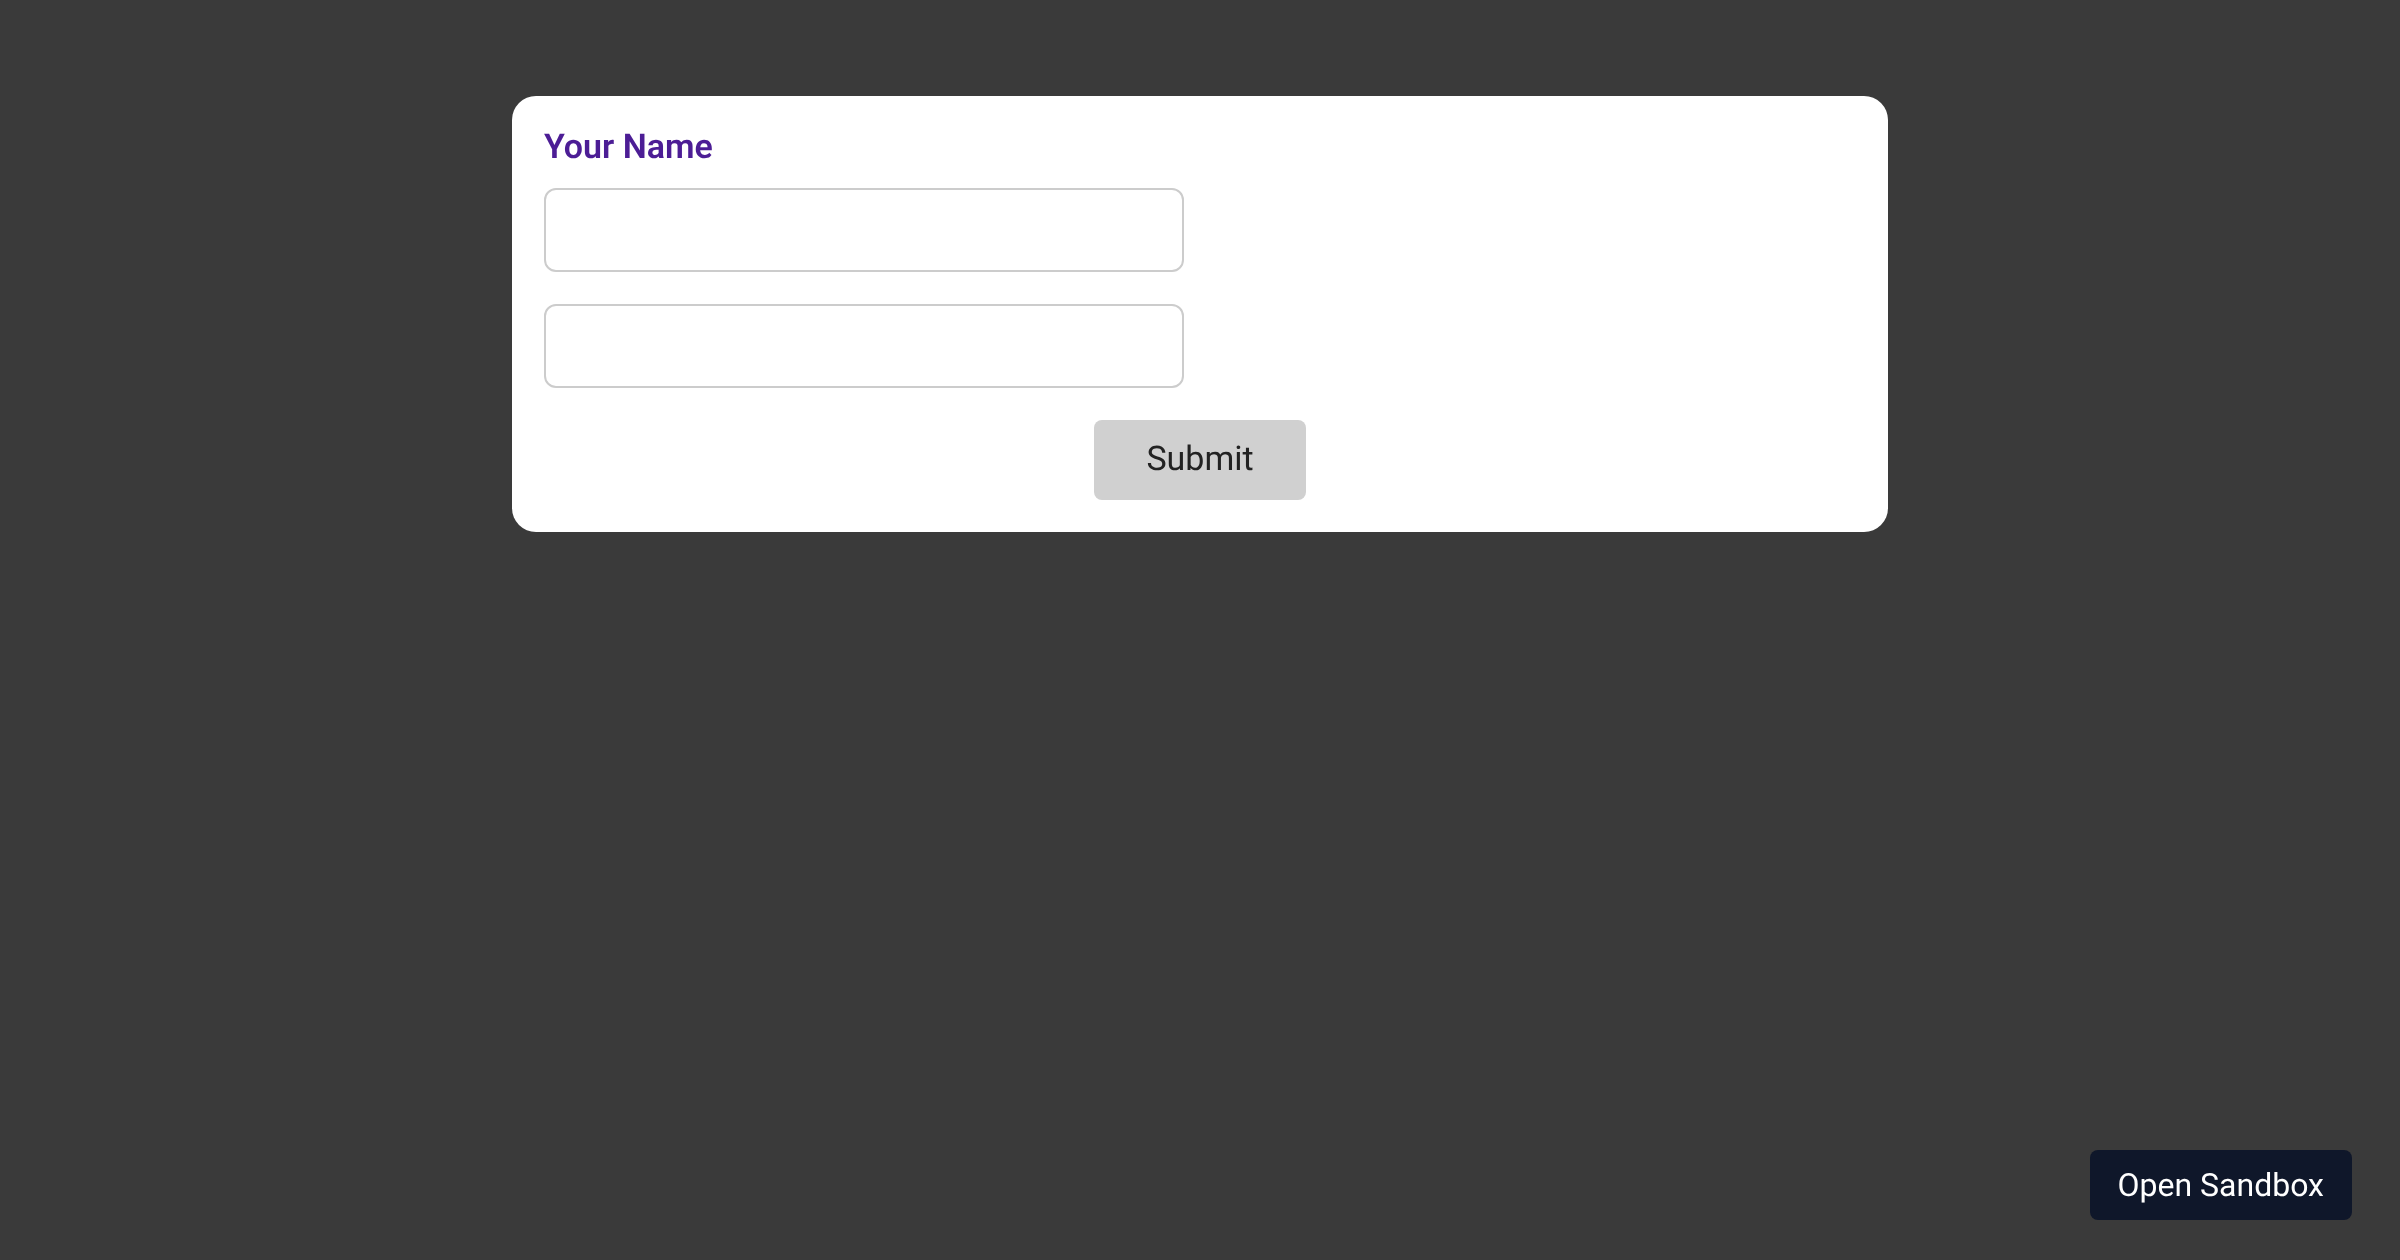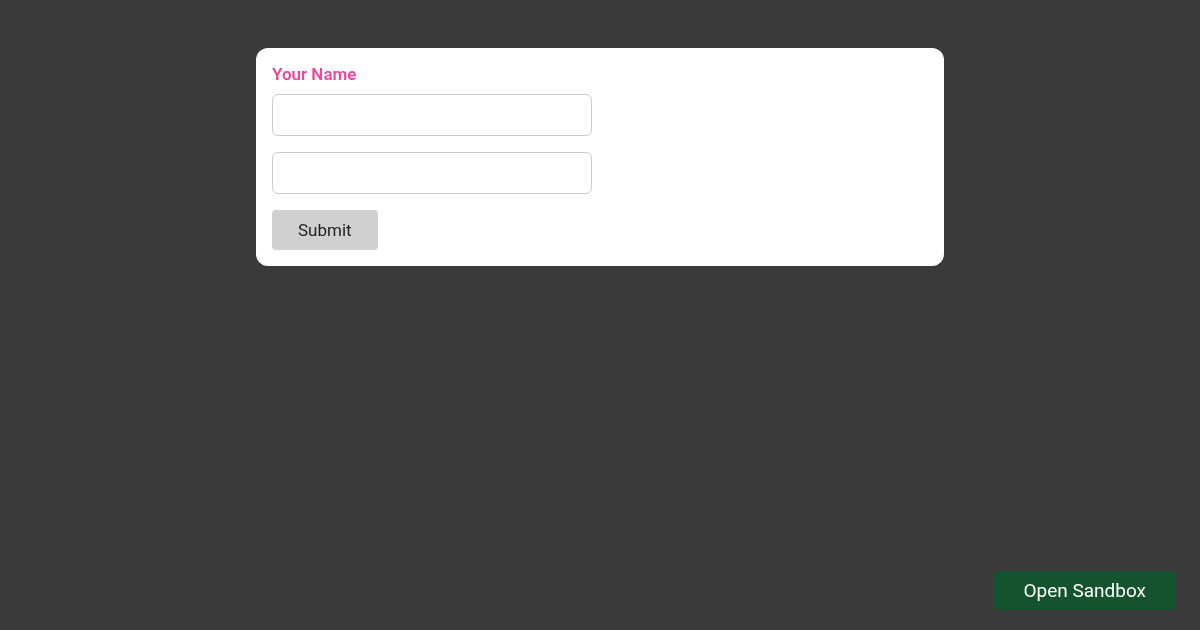--- a/index.html
+++ b/index.html
@@ -23,57 +23,57 @@
       border-radius: 12px;
       padding: 16px;
     }
     .form-field {
       margin-bottom: 16px;
     }
     .form-label {
       display: block;
       font-size: 17px;
       font-weight: 600;
-      color: #ec4899;
+      color: #4c1d95;
       margin-bottom: 10px;
     }
     .form-input {
       width: 320px;
       height: 42px;
       border: 1px solid #cccccc;
       border-radius: 6px;
       padding: 0 12px;
       font-size: 15px;
       background-color: #ffffff;
     }
     .form-actions {
       display: flex;
-      justify-content: flex-start;
+      justify-content: center;
       margin-top: 16px;
     }
     .submit-button {
       background-color: #d0d0d0;
       border: none;
       border-radius: 4px;
       padding: 10px 26px;
       font-size: 17px;
       color: #222222;
       cursor: pointer;
       font-family: inherit;
     }
     .sandbox-button {
       position: absolute;
       bottom: 20px;
       right: 24px;
-      background-color: #14532d;
+      background-color: #0f172a;
       color: #ffffff;
       border: none;
       border-radius: 4px;
-      padding: 8px 30px;
-      font-size: 19px;
+      padding: 8px 14px;
+      font-size: 16px;
       cursor: pointer;
       font-family: inherit;
     }
   </style>
 </head>
 <body>
 
 <div class="form-card">
   <div class="form-field">
     <label class="form-label">Your Name</label>

